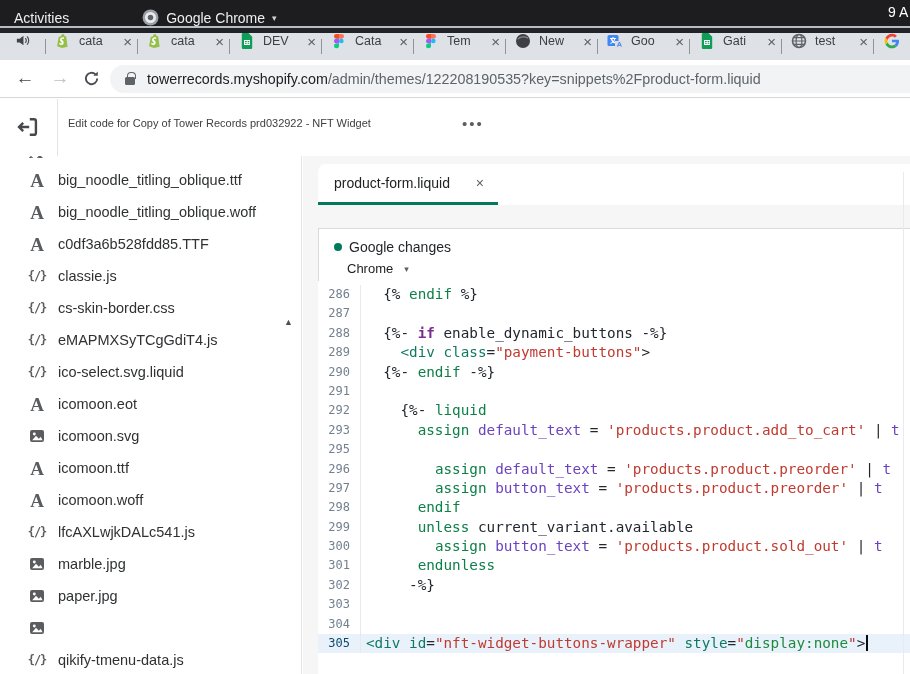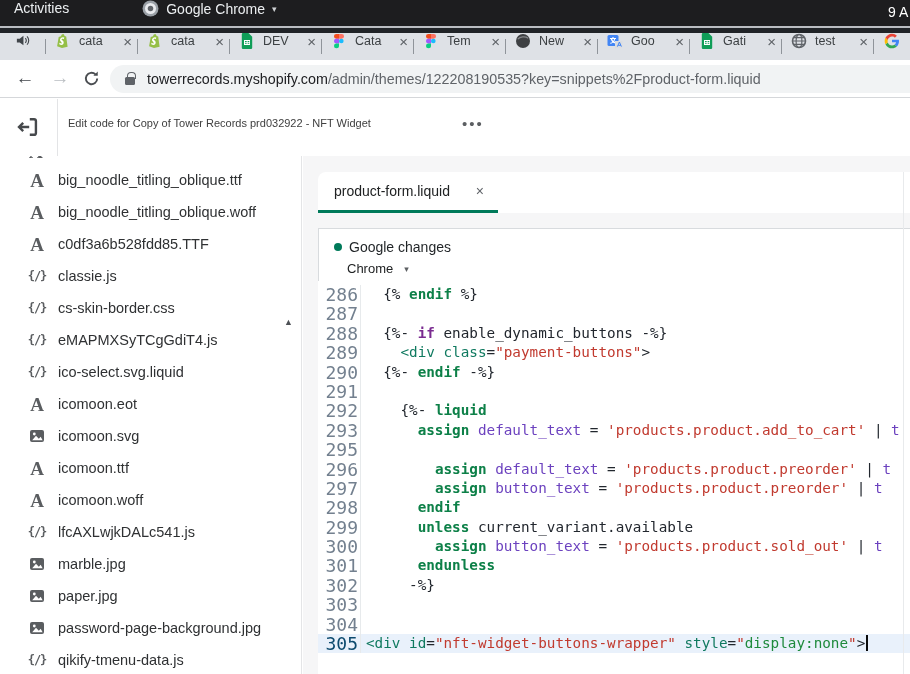--- a/index.html
+++ b/index.html
@@ -5,21 +5,21 @@
   :root{
     --acc:#007a5a; --plain:#22272e; --kw:#0d8048; --kwp:#7a2b90; --var:#6c42bf;
     --str:#c13a2f; --tag:#107a60; --cssv:#1e8a3c; --lineno:#73808f;
   }
   *{margin:0;padding:0;box-sizing:border-box}
   html,body{width:910px;height:674px;overflow:hidden}
   body{font-family:"Liberation Sans",sans-serif;background:#fff;position:relative}
   #screen{position:absolute;inset:0;width:910px;height:674px;overflow:hidden}
 
   
-  .osbar{position:absolute;left:0;top:0;width:910px;height:26px;background:#1d1d1f;color:#eceff1;display:flex;align-items:flex-start}
+  .osbar{position:absolute;left:0;top:0;width:910px;height:26px;background:#1d1d1f;color:#eceff1;display:flex;align-items:flex-end}
   .osbar .activities{margin-left:14px;font-size:14px}
   .os-chrome{display:flex;align-items:center;margin-left:73px}
   .os-chrome .chr-ic{width:17px;height:17px;margin-right:7px}
   .os-chrome .lbl{font-size:14px}
   .os-chrome .caret{font-size:9px;margin-left:7px;color:#cfd2d4}
   .os-clock{position:absolute;left:888px;top:4px;font-size:14px;color:#fff;white-space:nowrap}
   .win-top{position:absolute;left:0;top:26px;width:910px;height:2px;background:#b9bcc1}
 
   
   .tabstrip{position:absolute;left:0;top:28px;width:910px;height:32px;background:#202327}
@@ -62,38 +62,38 @@
   .filelist{position:absolute;left:0;top:8px;right:18px}
   .file-item{height:32px;display:flex;align-items:center;padding-left:27px}
   .fi-ic{width:20px;text-align:center;margin-right:11px;flex:none}
   .fi-font{font-family:"Liberation Serif",serif;font-weight:bold;font-size:19px;color:#5a5d60;line-height:1}
   .fi-code{font-family:"DejaVu Sans Mono",monospace;font-size:12px;font-weight:bold;color:#5a5d60;letter-spacing:-1px}
   .fi-img svg{width:16px;height:16px;display:block;margin:0 auto}
   .file-name{font-size:14.5px;color:#2f3133;white-space:nowrap}
 
   
   .main{position:absolute;left:303px;top:156px;right:0;bottom:0;background:#f6f6f7}
-  .tabcard{position:absolute;left:15px;top:16px;right:0;height:41px;background:#fff;border-radius:8px 0 0 0}
+  .tabcard{position:absolute;left:15px;top:8px;right:0;height:41px;background:#fff;border-radius:8px 0 0 0}
   .filetab{position:absolute;left:0;top:0;width:180px;height:41px;display:flex;align-items:center;padding:0 14px 0 16px;border-bottom:3px solid var(--acc)}
   .filetab .nm{font-size:14px;color:#202223;flex:1}
   .filetab .cl{font-size:14px;color:#5f6368}
   .changes{position:absolute;left:15px;top:72px;right:0;height:54px;background:#fff;border:1px solid #d8dbde;border-right:none}
   .chg-row1{display:flex;align-items:center;padding:10px 0 0 15px}
   .chg-dot{width:8px;height:8px;border-radius:50%;background:var(--acc);margin-right:7px}
   .chg-title{font-size:14px;color:#1f2326}
   .chg-row2{display:flex;align-items:center;padding:6px 0 0 28px}
   .chg-ver{font-size:13px;color:#202223}
   .chg-caret{font-size:9px;color:#5c5f62;margin-left:11px}
   .codearea{position:absolute;left:15px;top:125px;right:0;bottom:0;background:#fff;padding-top:4px;font-family:"DejaVu Sans Mono",monospace;font-size:14.3px;overflow:hidden}
   .cm-row{height:19.4px;display:flex;white-space:pre}
   .cm-row.active{background:#e9f1fb}
-  .gut{width:43px;flex:none;text-align:right;padding-right:2px;color:var(--lineno);border-right:1px solid #e7eaec;line-height:19.4px;font-size:18px}
+  .gut{width:43px;flex:none;text-align:right;padding-right:10px;color:var(--lineno);border-right:1px solid #e7eaec;line-height:19.4px;font-size:12px}
   .cm-row.active .gut{color:#0c4a6e}
   .txt{padding-left:5px;line-height:19.4px;color:var(--plain);white-space:pre}
-  .tk-p{color:var(--plain)} .tk-k{color:var(--kw);font-weight:bold}
+  .tk-p{color:var(--plain)} .tk-k{color:var(--kw);font-weight:normal}
   .tk-kp{color:var(--kwp);font-weight:bold} .tk-v{color:var(--var)}
   .tk-s{color:var(--str)} .tk-t{color:var(--tag)} .tk-c{color:var(--cssv)}
   .caret-bar{display:inline-block;width:2px;height:16px;background:#0b0b0b;vertical-align:-3px;margin-left:1px}
   .edge-line{position:absolute;right:6px;top:16px;bottom:0;width:1px;background:#e8eaec}
 </style>
 </head>
 <body>
 
 <div id="screen">
 
@@ -351,21 +351,20 @@
           <span class="file-name">paper.jpg</span>
         </div>
         <div class="file-item">
           <span class="fi-ic fi-img">
             <svg viewBox="0 0 16 16">
               <rect x="1" y="2" width="14" height="12" rx="2" fill="#5a5d60"></rect>
               <circle cx="5.3" cy="6" r="1.4" fill="#fff"></circle>
               <path d="M3.2 12.2 7 7.8l2.8 3 1.9-2 1.9 3.4z" fill="#fff"></path>
             </svg>
           </span>
-          <span class="file-name">password-page-background.jpg</span>
         </div>
         <div class="file-item">
           <span class="fi-ic fi-code">{/}</span>
           <span class="file-name">qikify-tmenu-data.js</span>
         </div>
       </div>
     <span class="scroll-up">▲</span>
   </div>
 
   <div class="main">

